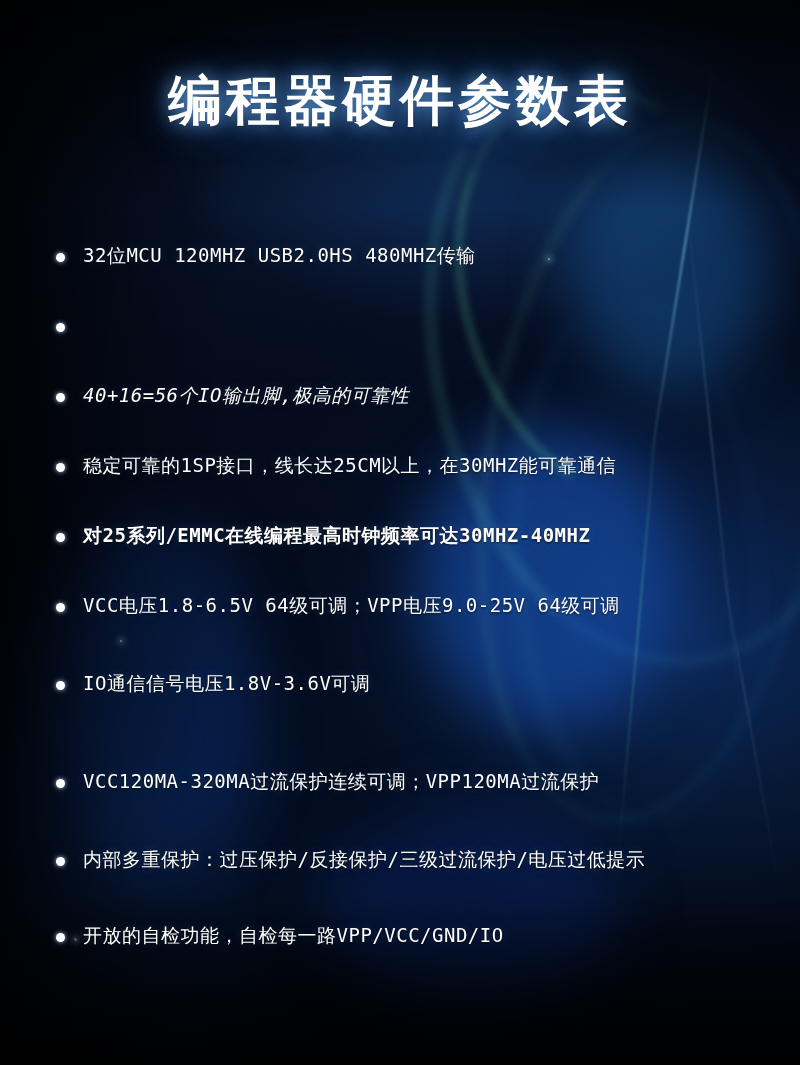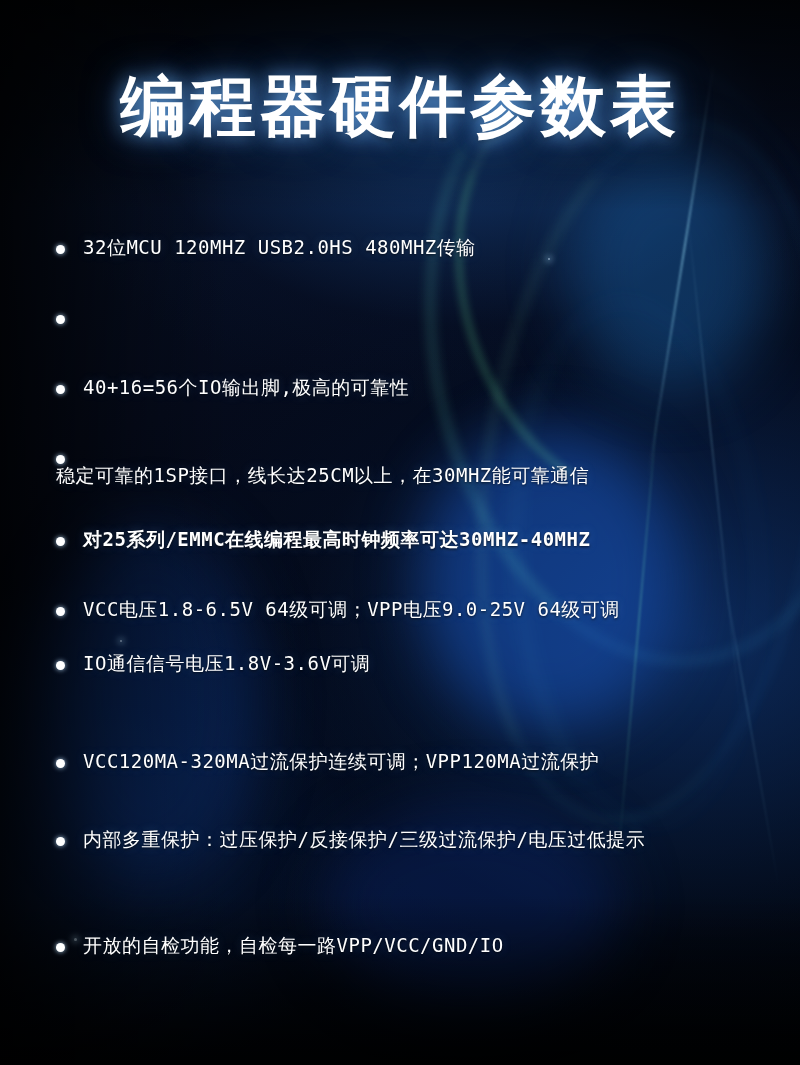--- a/index.html
+++ b/index.html
@@ -118,37 +118,37 @@
 
   
   .title-wrap {
     position: absolute;
     left: 0; right: 0; top: 74px;
     text-align: center;
   }
   .title {
     display: inline-block;
     color: #ffffff;
-    font-size: 66px;
+    font-size: 54px;
     font-weight: bold;
     letter-spacing: 4px;
     line-height: 1;
     text-shadow:
       0 0 18px rgba(120,190,255,0.75),
       0 0 38px rgba(60,140,255,0.55),
       0 2px 4px rgba(0,0,0,0.6);
     font-family: "DejaVu Sans", "Liberation Sans", sans-serif;
   }
 
   
   .list {
     position: absolute;
     left: 56px;
     right: 30px;
-    top: 236px;
+    top: 244px;
   }
   .item {
     display: flex;
     align-items: flex-start;
     min-height: 30px;
   }
   .bullet {
     flex: 0 0 auto;
     width: 9px; height: 9px;
     border-radius: 50%;
@@ -197,45 +197,45 @@
   </div>
 
   <div class="list" id="spec-list">
       <div class="item" style="margin-bottom: 40px;">
         <span class="bullet"></span>
         <span class="item-text">32位MCU 120MHZ USB2.0HS 480MHZ传输</span>
       </div>
       <div class="item" style="margin-bottom: 40px;">
         <span class="bullet"></span>
       </div>
+      <div class="item" style="margin-bottom: 40px; font-style: italic;">
+        <span class="bullet"></span>
+        <span class="item-text">40+16=56个IO输出脚,极高的可靠性</span>
+      </div>
       <div class="item" style="margin-bottom: 40px;">
         <span class="bullet"></span>
-        <span class="item-text">40+16=56个IO输出脚,极高的可靠性</span>
-      </div>
-      <div class="item" style="margin-bottom: 40px; flex-direction: column;">
-        <span class="bullet"></span>
         <span class="item-text">稳定可靠的1SP接口，线长达25CM以上，在30MHZ能可靠通信</span>
       </div>
       <div class="item" style="margin-bottom: 40px; font-weight: bold;">
         <span class="bullet"></span>
         <span class="item-text">对25系列/EMMC在线编程最高时钟频率可达30MHZ-40MHZ</span>
       </div>
-      <div class="item" style="margin-bottom: 24px;">
+      <div class="item" style="margin-bottom: 48px;">
         <span class="bullet"></span>
         <span class="item-text">VCC电压1.8-6.5V  64级可调；VPP电压9.0-25V  64级可调</span>
       </div>
       <div class="item" style="margin-bottom: 68px;">
         <span class="bullet"></span>
         <span class="item-text">IO通信信号电压1.8V-3.6V可调</span>
       </div>
       <div class="item" style="margin-bottom: 48px; margin-top: 16px;">
         <span class="bullet"></span>
         <span class="item-text">VCC120MA-320MA过流保护连续可调；VPP120MA过流保护</span>
       </div>
-      <div class="item" style="margin-bottom: 76px;">
+      <div class="item" style="margin-bottom: 46px;">
         <span class="bullet"></span>
         <span class="item-text">内部多重保护：过压保护/反接保护/三级过流保护/电压过低提示</span>
       </div>
       <div class="item" style="margin-bottom: 0px;">
         <span class="bullet"></span>
         <span class="item-text">开放的自检功能，自检每一路VPP/VCC/GND/IO</span>
       </div>
     </div>
 
 </div>

